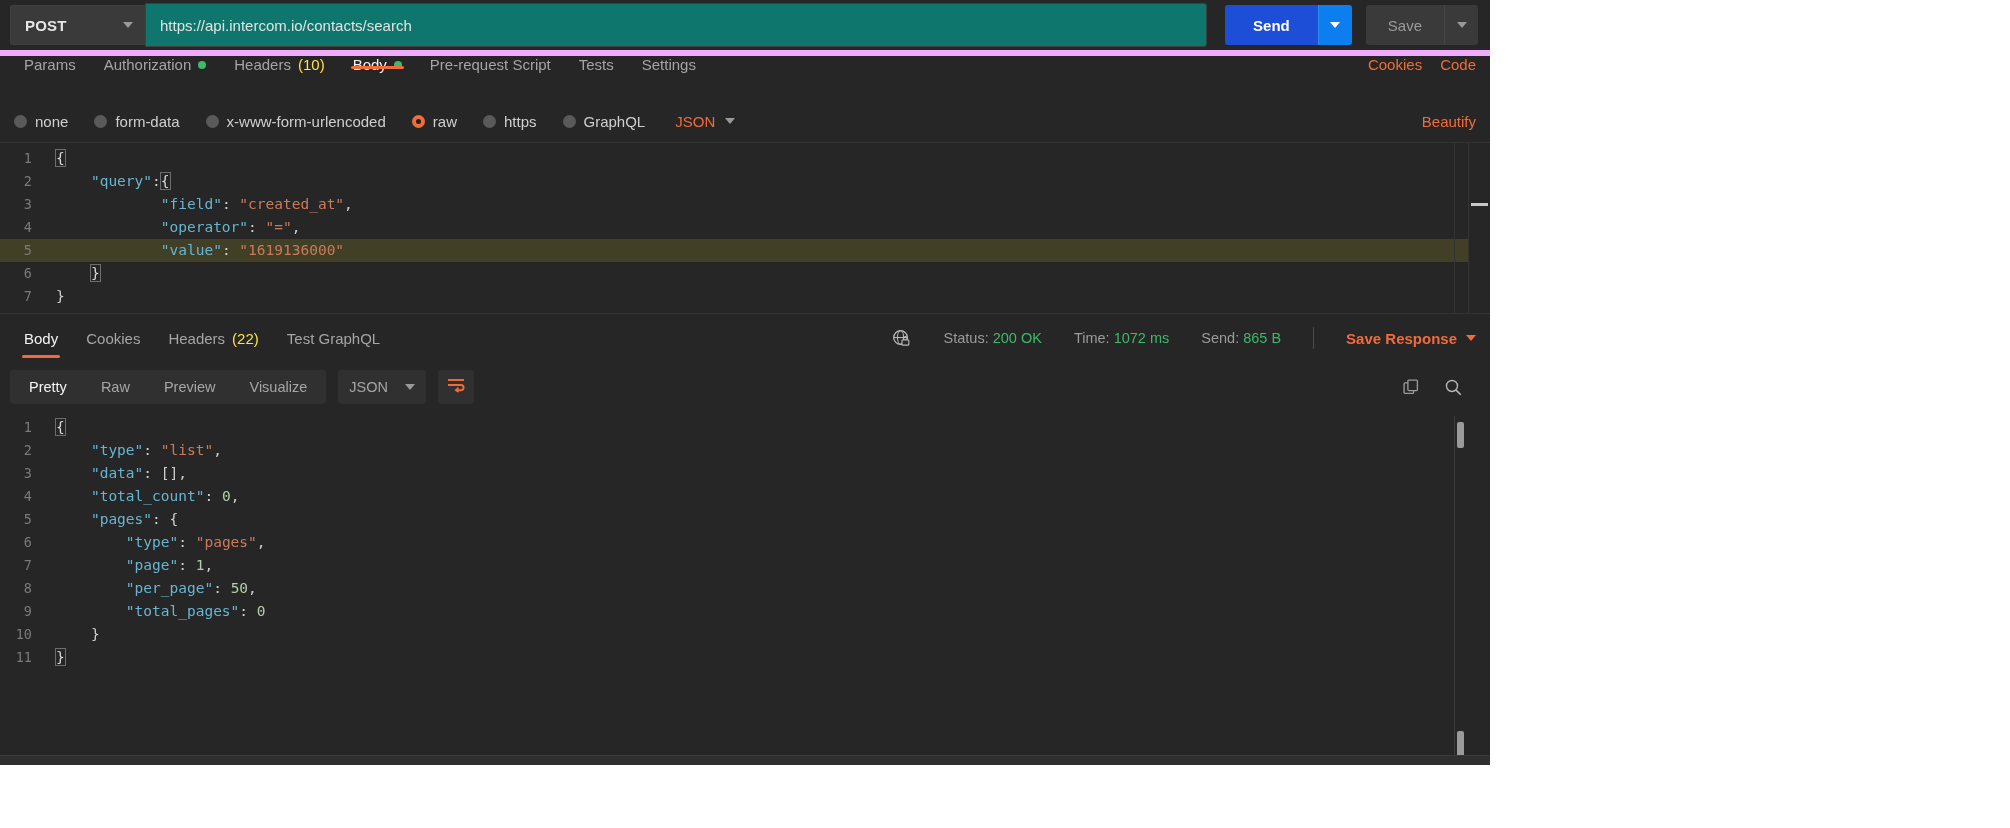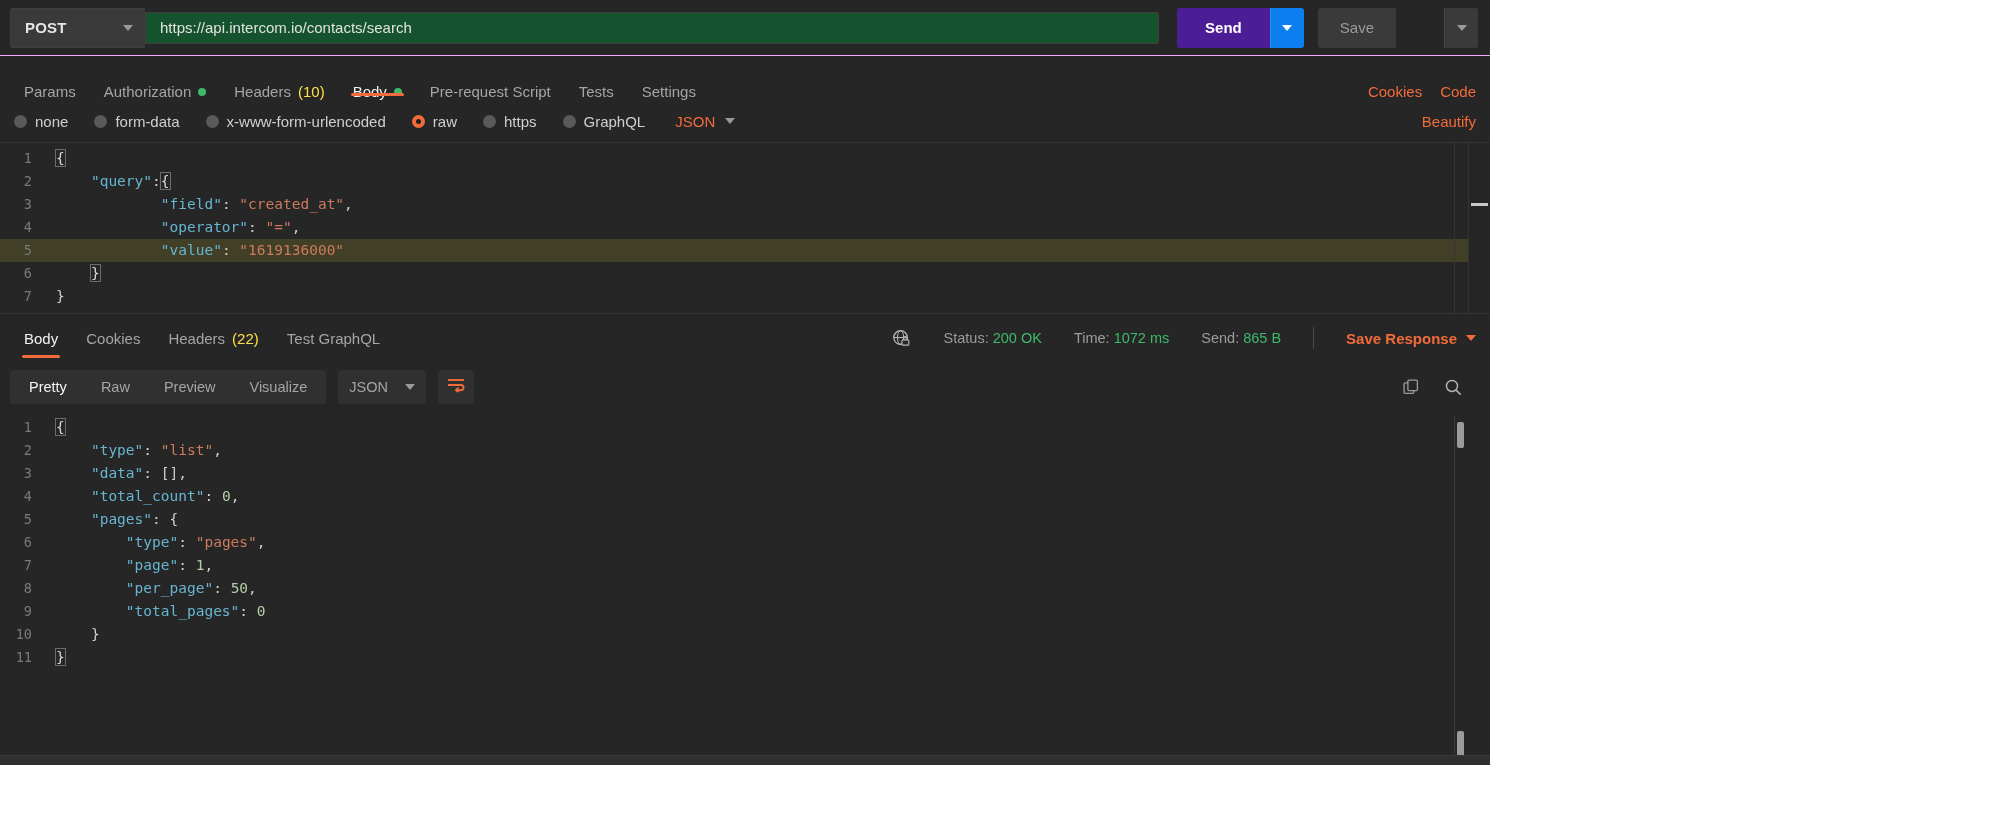--- a/index.html
+++ b/index.html
@@ -16,86 +16,86 @@
     color: #d4d4d4;
     display: flex; flex-direction: column;
   }
 
   
   .urlbar {
     height: 56px; flex: none;
     display: flex; align-items: center;
     padding: 0 12px 0 10px;
     gap: 0;
-    border-bottom: 1px solid #f0abfc;
+    border-bottom: 6px solid #f0abfc;
   }
   .method-select {
     height: 40px; width: 135px;
     background: #3a3a3a;
     border: 1px solid #3f3f3f;
     border-right: none;
     border-radius: 3px 0 0 3px;
     display: flex; align-items: center; justify-content: space-between;
     padding: 0 12px 0 14px;
     cursor: pointer;
   }
   .method-select .m-label { font-size: 15px; font-weight: bold; color: #e6e6e6; letter-spacing: .2px; }
   .caret { width: 0; height: 0; border-left: 5px solid transparent; border-right: 5px solid transparent; border-top: 6px solid #9a9a9a; }
   .caret.orange { border-top-color: #f26b3a; }
   .caret.white { border-top-color: #ffffff; }
 
   .url-input {
-    flex: 1; height: 32px;
-    background: #14532d;
+    flex: 1; height: 44px;
+    background: #0f766e;
     border: 1px solid #3f3f3f;
     border-radius: 0 3px 3px 0;
     display: flex; align-items: center;
     padding: 0 14px;
     font-size: 15px; color: #e2e2e2;
     font-family: "Liberation Sans", sans-serif;
     overflow: hidden; white-space: nowrap;
     cursor: text;
   }
   .send-group { display: flex; margin-left: 18px; }
   .send-btn {
     height: 40px; padding: 0 28px;
-    background: #4c1d95; color: #fff;
+    background: #1d4ed8; color: #fff;
     font-size: 15px; font-weight: bold;
     border: none; border-radius: 3px 0 0 3px;
     display: flex; align-items: center; justify-content: center;
     cursor: pointer;
   }
   .send-caret {
     height: 40px; width: 34px; background: #0d7eef;
     border-radius: 0 3px 3px 0;
     border-left: 1px solid #2a8ef2;
     display: flex; align-items: center; justify-content: center;
     cursor: pointer;
   }
-  .save-group { display: flex; margin-left: 14px; gap: 48px; }
+  .save-group { display: flex; margin-left: 14px; }
   .save-btn {
     height: 40px; padding: 0 22px;
     background: #3a3a3a; color: #9b9b9b;
     font-size: 15px;
     border: none; border-radius: 3px 0 0 3px;
     display: flex; align-items: center; justify-content: center;
     cursor: pointer;
   }
   .save-caret {
     height: 40px; width: 34px; background: #3a3a3a;
     border-radius: 0 3px 3px 0;
     border-left: 1px solid #454545;
     display: flex; align-items: center; justify-content: center;
     cursor: pointer;
   }
 
   
   .req-tabs {
     height: 44px; flex: none;
-    display: flex; align-items: flex-end;
+    display: flex; align-items: flex-start;
     padding: 0 14px 0 10px;
     position: relative;
   }
   .tab {
     display: flex; align-items: center; gap: 7px;
     padding: 0 14px;
     font-size: 15px; color: #a5a5a5;
     cursor: pointer; position: relative;
   }
   .tab.active { color: #f2f2f2; font-weight: normal; }

